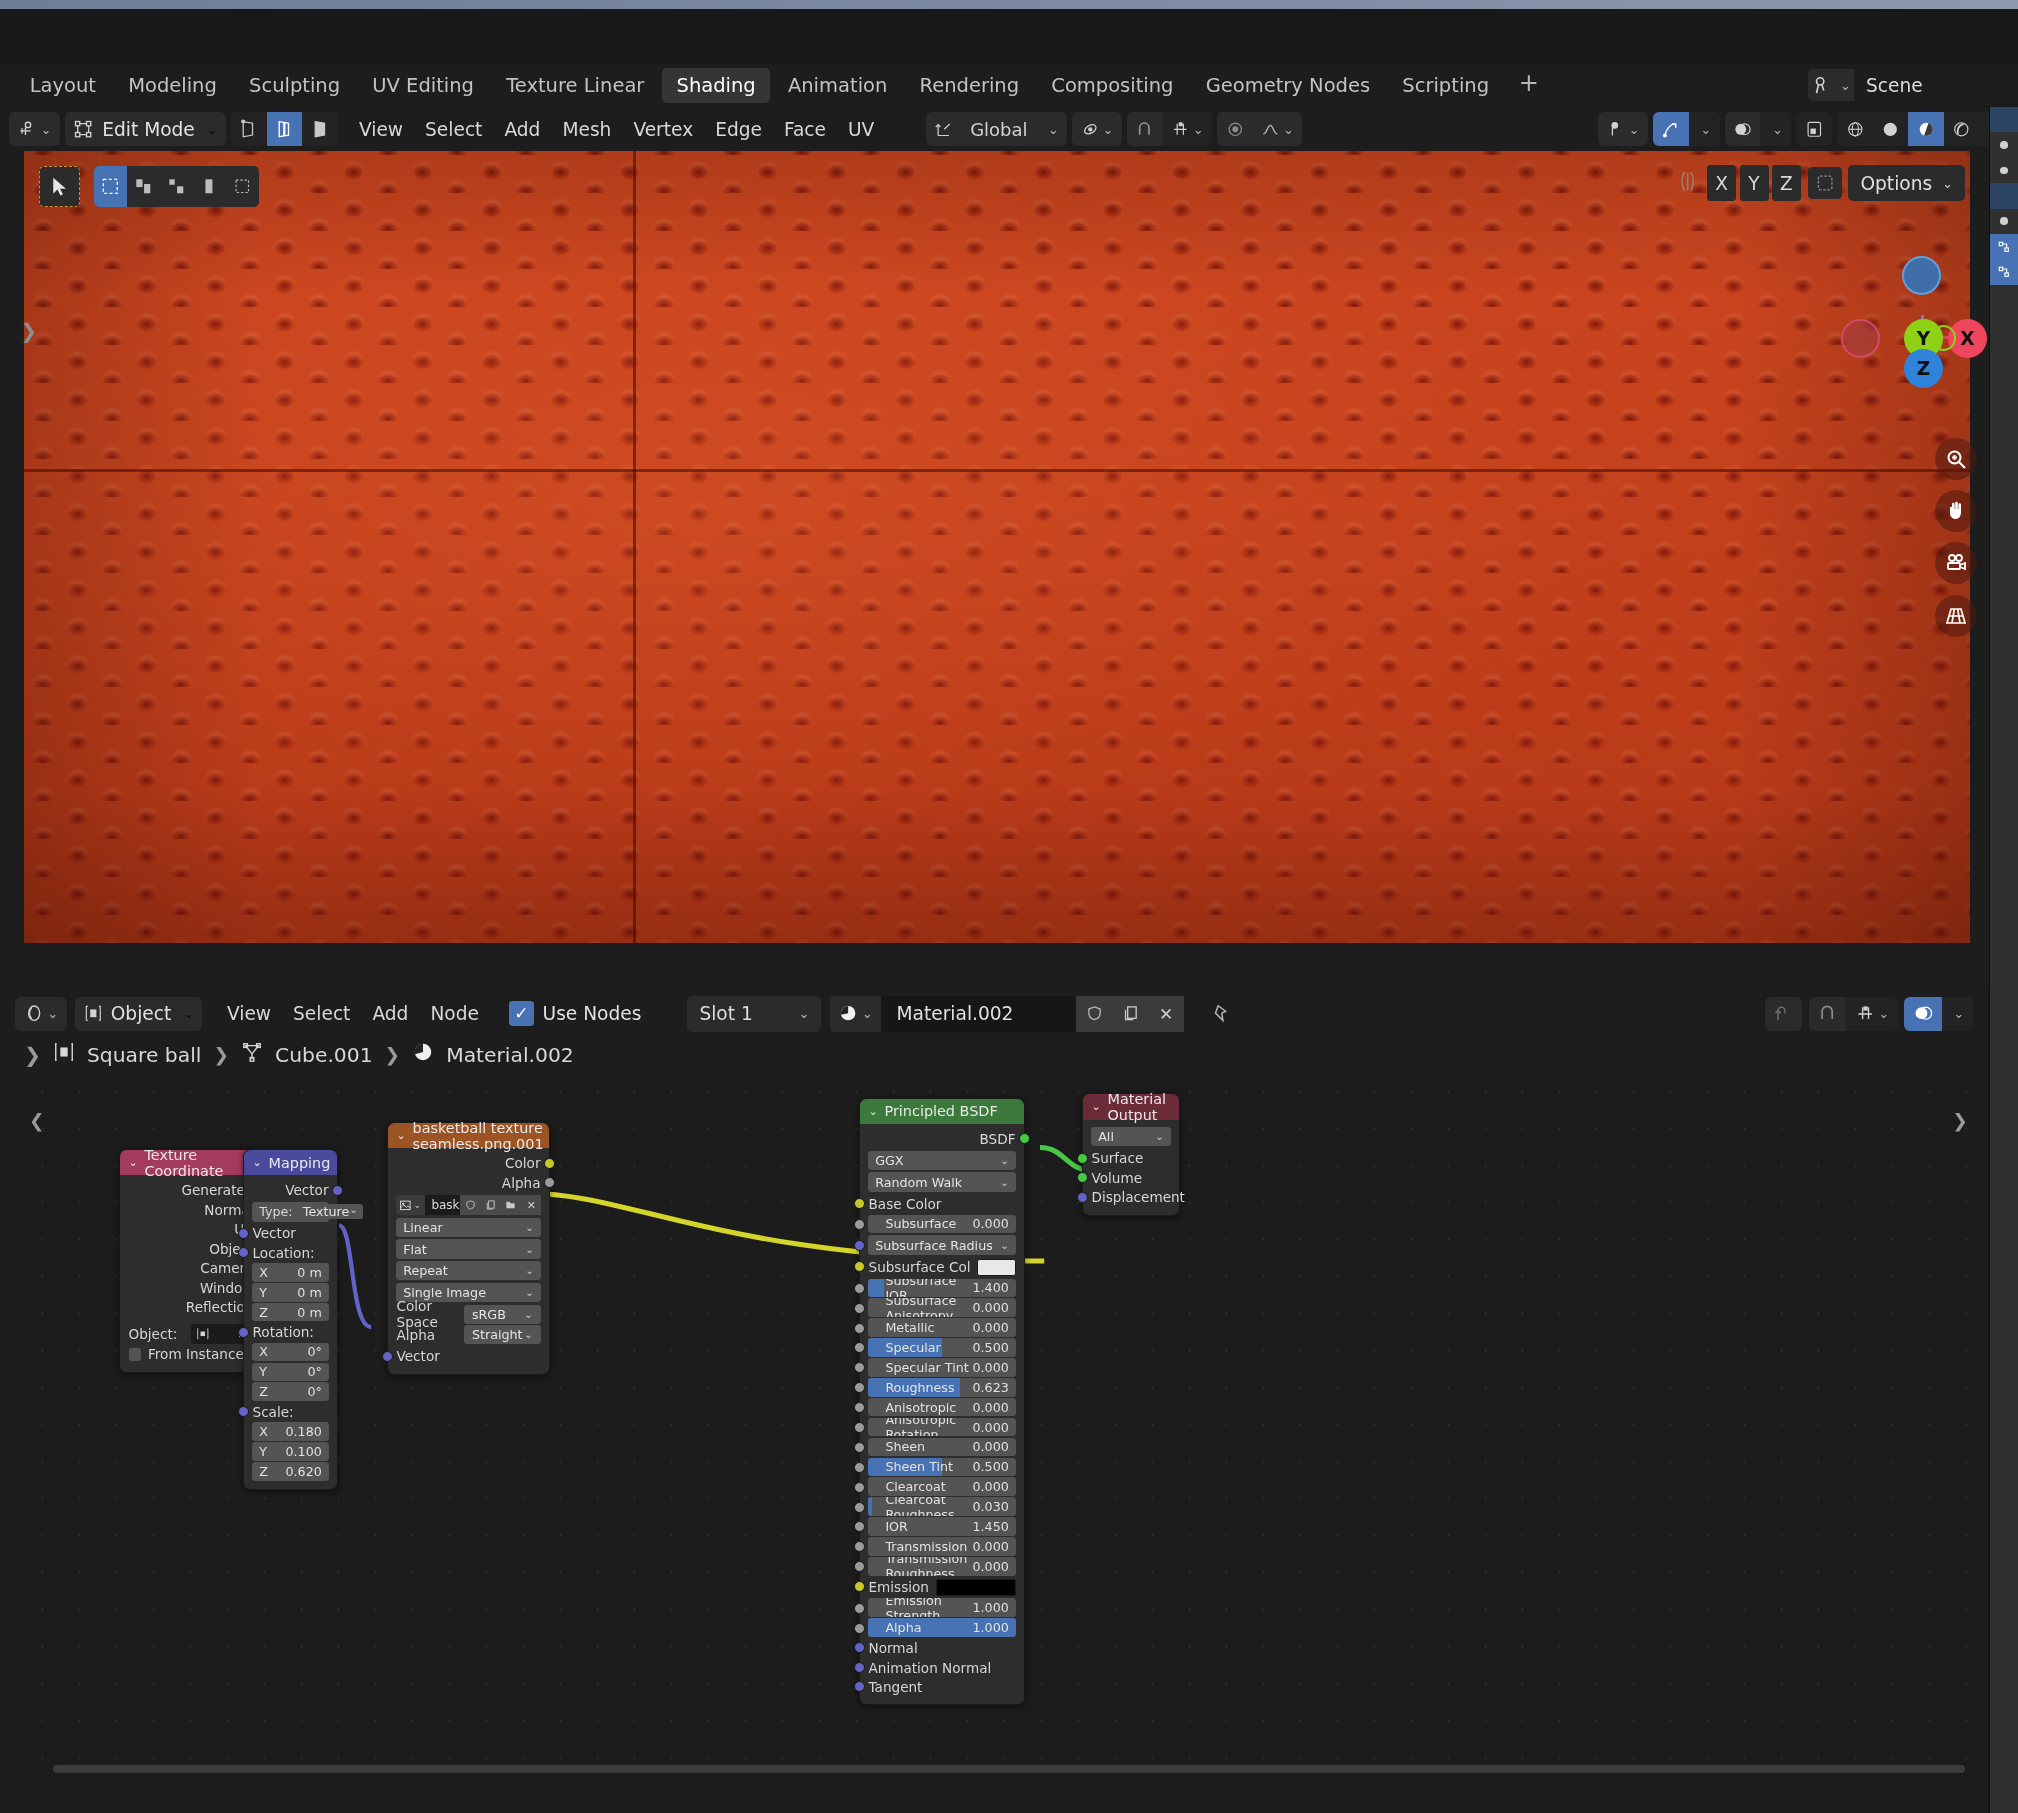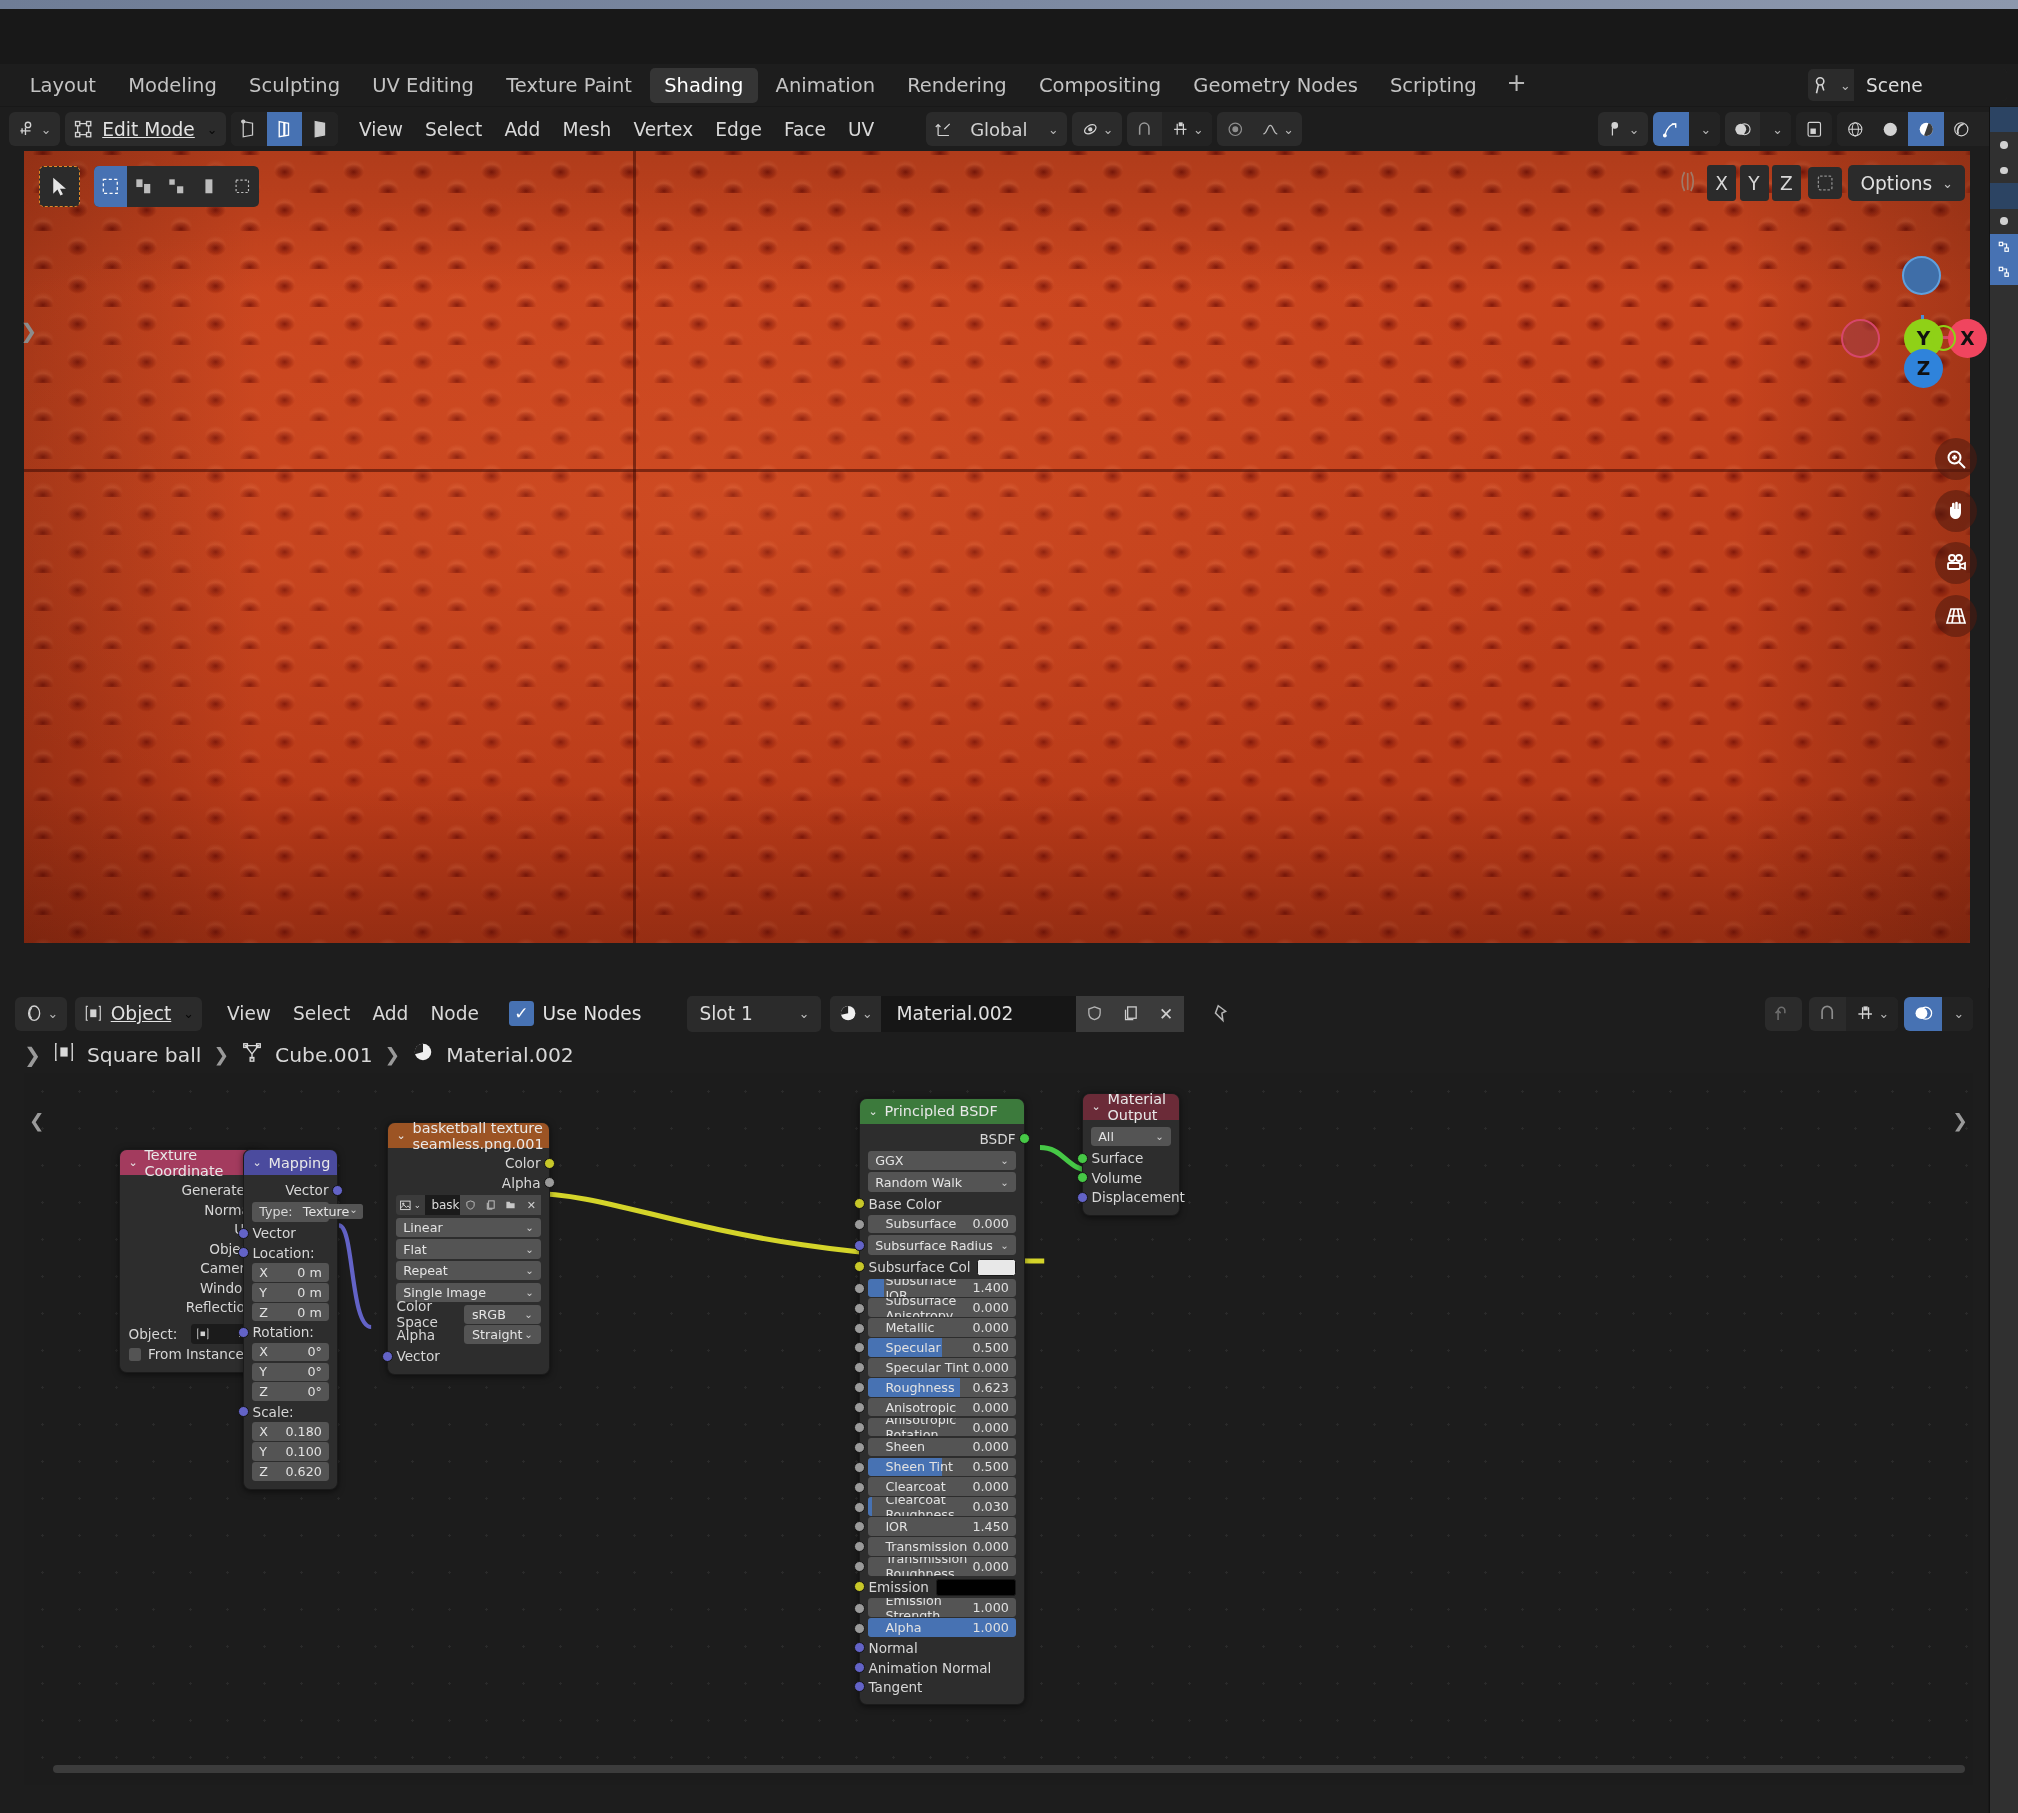--- a/index.html
+++ b/index.html
@@ -40,21 +40,21 @@
   .vp-header { position:absolute; top:0; left:0; width:2019px; height:44px; background:#1d1d1d;
     display:flex; align-items:center; padding:0 8.5px; gap:5.1px; }
   .btngrp { display:flex; align-items:center; background:#2b2b2b; border-radius:6px; height:34px; overflow:hidden; }
   .btn { display:flex; align-items:center; justify-content:center; height:34px; padding:0 8.5px;
     color:#d2d2d2; font-size:18px; }
   .btn.sel { background:#4772b3; color:#fff; }
   .btn.dark { background:#232323; }
   .chev { font-size:12.7px; opacity:.85; margin-left:3.4px; }
   .menu { color:#d8d8d8; font-size:18.6px; padding:4.2px 11px; border-radius:4.2px; white-space:nowrap; }
   .modebox { display:flex; align-items:center; background:#2b2b2b; border-radius:6px; height:34px; padding:0 8.5px; gap:8.5px; }
-  .modebox .mtext { color:#e2e2e2; font-size:18.6px;text-decoration:underline; }
+  .modebox .mtext { color:#e2e2e2; font-size:18.6px; }
 
   .vp-canvas { position:absolute; top:44px; left:24px; width:1946px; height:792px; overflow:hidden;
     background:#b53f21; }
   
   .tex { position:absolute; inset:-34px;
     background-color:#c0421f;
     background-image:
       radial-gradient(ellipse 14.4px 11px at 18.6px 17px, rgba(120,20,8,.92) 0%, rgba(150,34,12,.55) 48%, rgba(0,0,0,0) 72%),
       radial-gradient(ellipse 16px 12.7px at 18.6px 13.6px, rgba(255,170,130,.30) 0%, rgba(255,150,110,0) 70%),
       radial-gradient(ellipse 14.4px 11px at 53px 36px, rgba(120,20,8,.92) 0%, rgba(150,34,12,.55) 48%, rgba(0,0,0,0) 72%),
@@ -183,21 +183,21 @@
 
   <div class="os-strip"></div>
 
   <div class="topbar">
     <div style="width:15.3px"></div>
     <div id="ws-holder" style="display:flex;align-items:center">
         <div class="wsitem">Layout</div>
         <div class="wsitem">Modeling</div>
         <div class="wsitem">Sculpting</div>
         <div class="wsitem">UV Editing</div>
-        <div class="wsitem">Texture Paint</div>
+        <div class="wsitem">Texture Linear</div>
         <div class="wsitem active">Shading</div>
         <div class="wsitem">Animation</div>
         <div class="wsitem">Rendering</div>
         <div class="wsitem">Compositing</div>
         <div class="wsitem">Geometry Nodes</div>
         <div class="wsitem">Scripting</div>
       </div>
     <div class="wsplus">+</div>
     <div class="topbar-right">
       <div class="scene-box">

